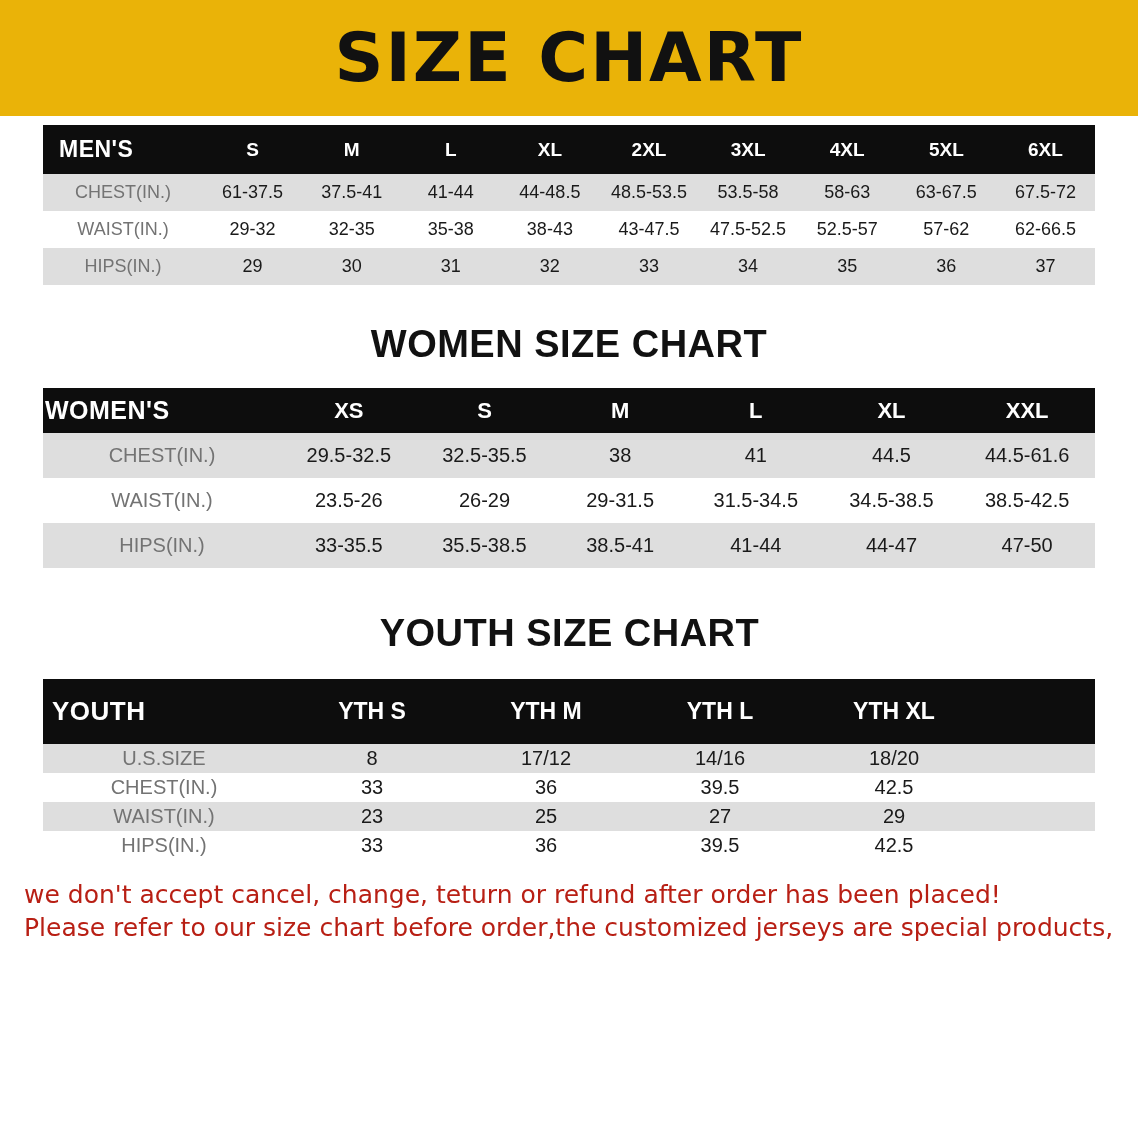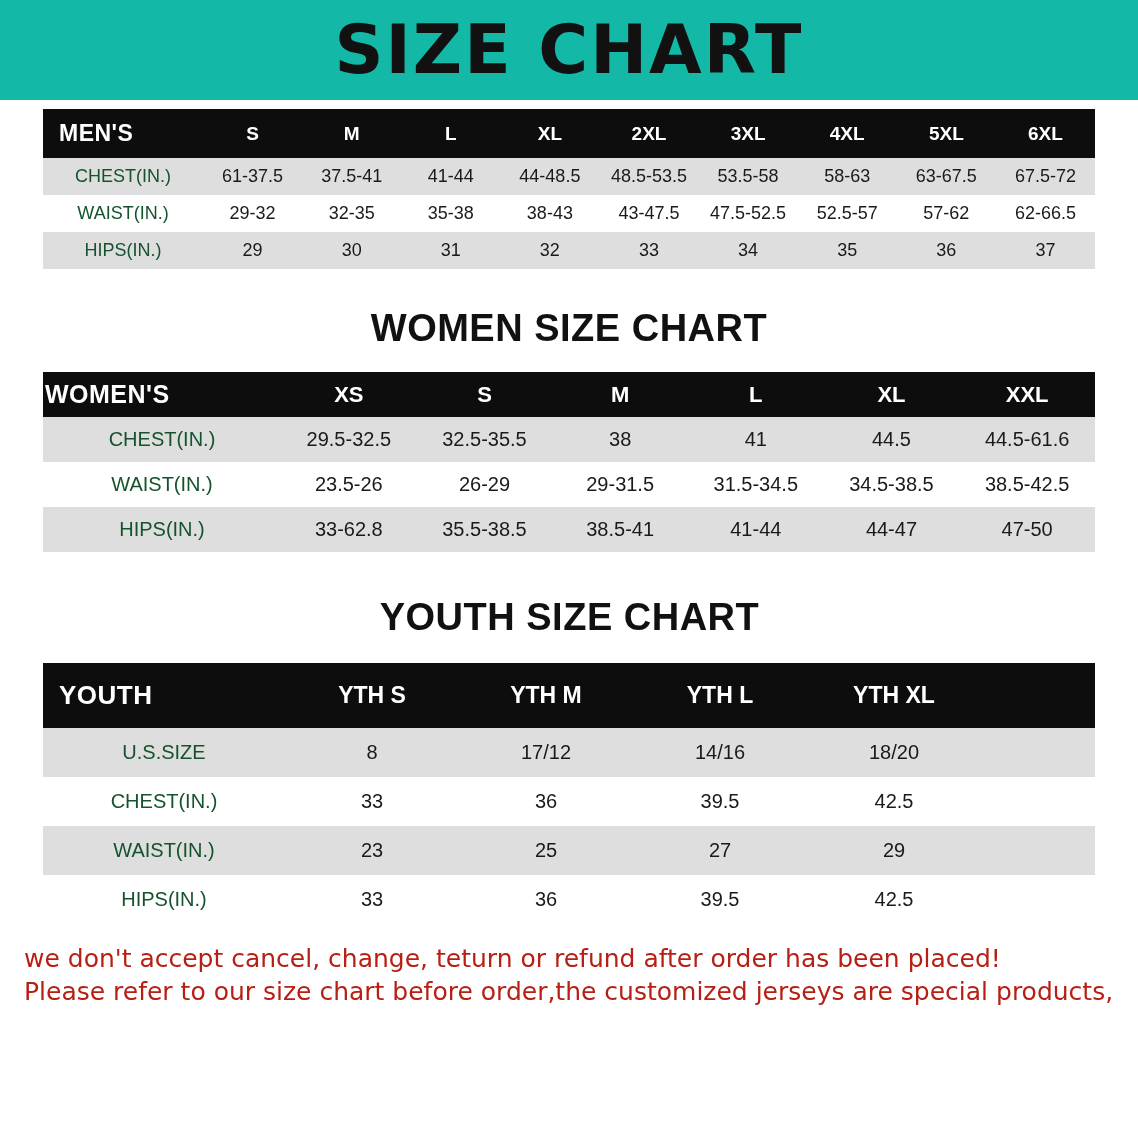--- a/index.html
+++ b/index.html
@@ -16,22 +16,22 @@
   .page {
     position: relative;
     width: 1138px;
     height: 1132px;
     background: #ffffff;
     box-sizing: border-box;
   }
   
   .banner {
     width: 100%;
-    height: 100px;
-    background: #14b8a6;
+    height: 116px;
+    background: #eab308;
     display: flex;
     align-items: center;
     justify-content: center;
   }
   .banner-title {
     font-family: "DejaVu Sans", sans-serif;
     font-weight: bold;
     font-size: 68px;
     letter-spacing: 2px;
     color: #111111;
@@ -77,41 +77,41 @@
   .chart-table tbody td {
     text-align: center;
     font-size: 18px;
     color: #1a1a1a;
     padding: 8px 2px;
     font-family: "Liberation Sans", sans-serif;
   }
   .chart-table tbody td.rowlabel {
     text-align: center;
     font-size: 18px;
-    color: #14532d;
+    color: #737373;
   }
   .chart-table tbody tr.shade td { background: #dedede; }
   .chart-table tbody tr.plain td { background: #ffffff; }
 
   
   #men-table { width: 1052px; }
   #men-table .col-label { width: 160px; }
 
   
   #women-table { width: 1052px; }
   #women-table thead th { font-size: 22px; padding: 8px 2px; }
   #women-table thead th.rowlabel { font-size: 25px; }
   #women-table tbody td { font-size: 20px; padding: 11px 2px; }
   #women-table .col-label { width: 238px; }
 
   
   #youth-table { width: 1052px; }
-  #youth-table thead th { font-size: 23px; padding: 17px 16px; }
+  #youth-table thead th { font-size: 23px; padding: 17px 9px; }
   #youth-table thead th.rowlabel { font-size: 26px; }
-  #youth-table tbody td { font-size: 20px; padding: 13px 2px; }
+  #youth-table tbody td { font-size: 20px; padding: 3px 2px; }
   #youth-table .col-label { width: 242px; }
   #youth-table .col-rest { width: 174px; }
 
   
   .note {
     margin: 18px 24px 0 24px;
     color: #b81f14;
     font-family: "DejaVu Sans", sans-serif;
     font-size: 25px;
     line-height: 1.32;
@@ -233,21 +233,21 @@
         <td class="rowlabel">WAIST(IN.)</td>
         <td>23.5-26</td>
         <td>26-29</td>
         <td>29-31.5</td>
         <td>31.5-34.5</td>
         <td>34.5-38.5</td>
         <td>38.5-42.5</td>
       </tr>
       <tr class="shade">
         <td class="rowlabel">HIPS(IN.)</td>
-        <td>33-62.8</td>
+        <td>33-35.5</td>
         <td>35.5-38.5</td>
         <td>38.5-41</td>
         <td>41-44</td>
         <td>44-47</td>
         <td>47-50</td>
       </tr>
     </tbody>
   </table>
 
   <div class="section-heading" id="youth-heading">YOUTH SIZE CHART</div>

